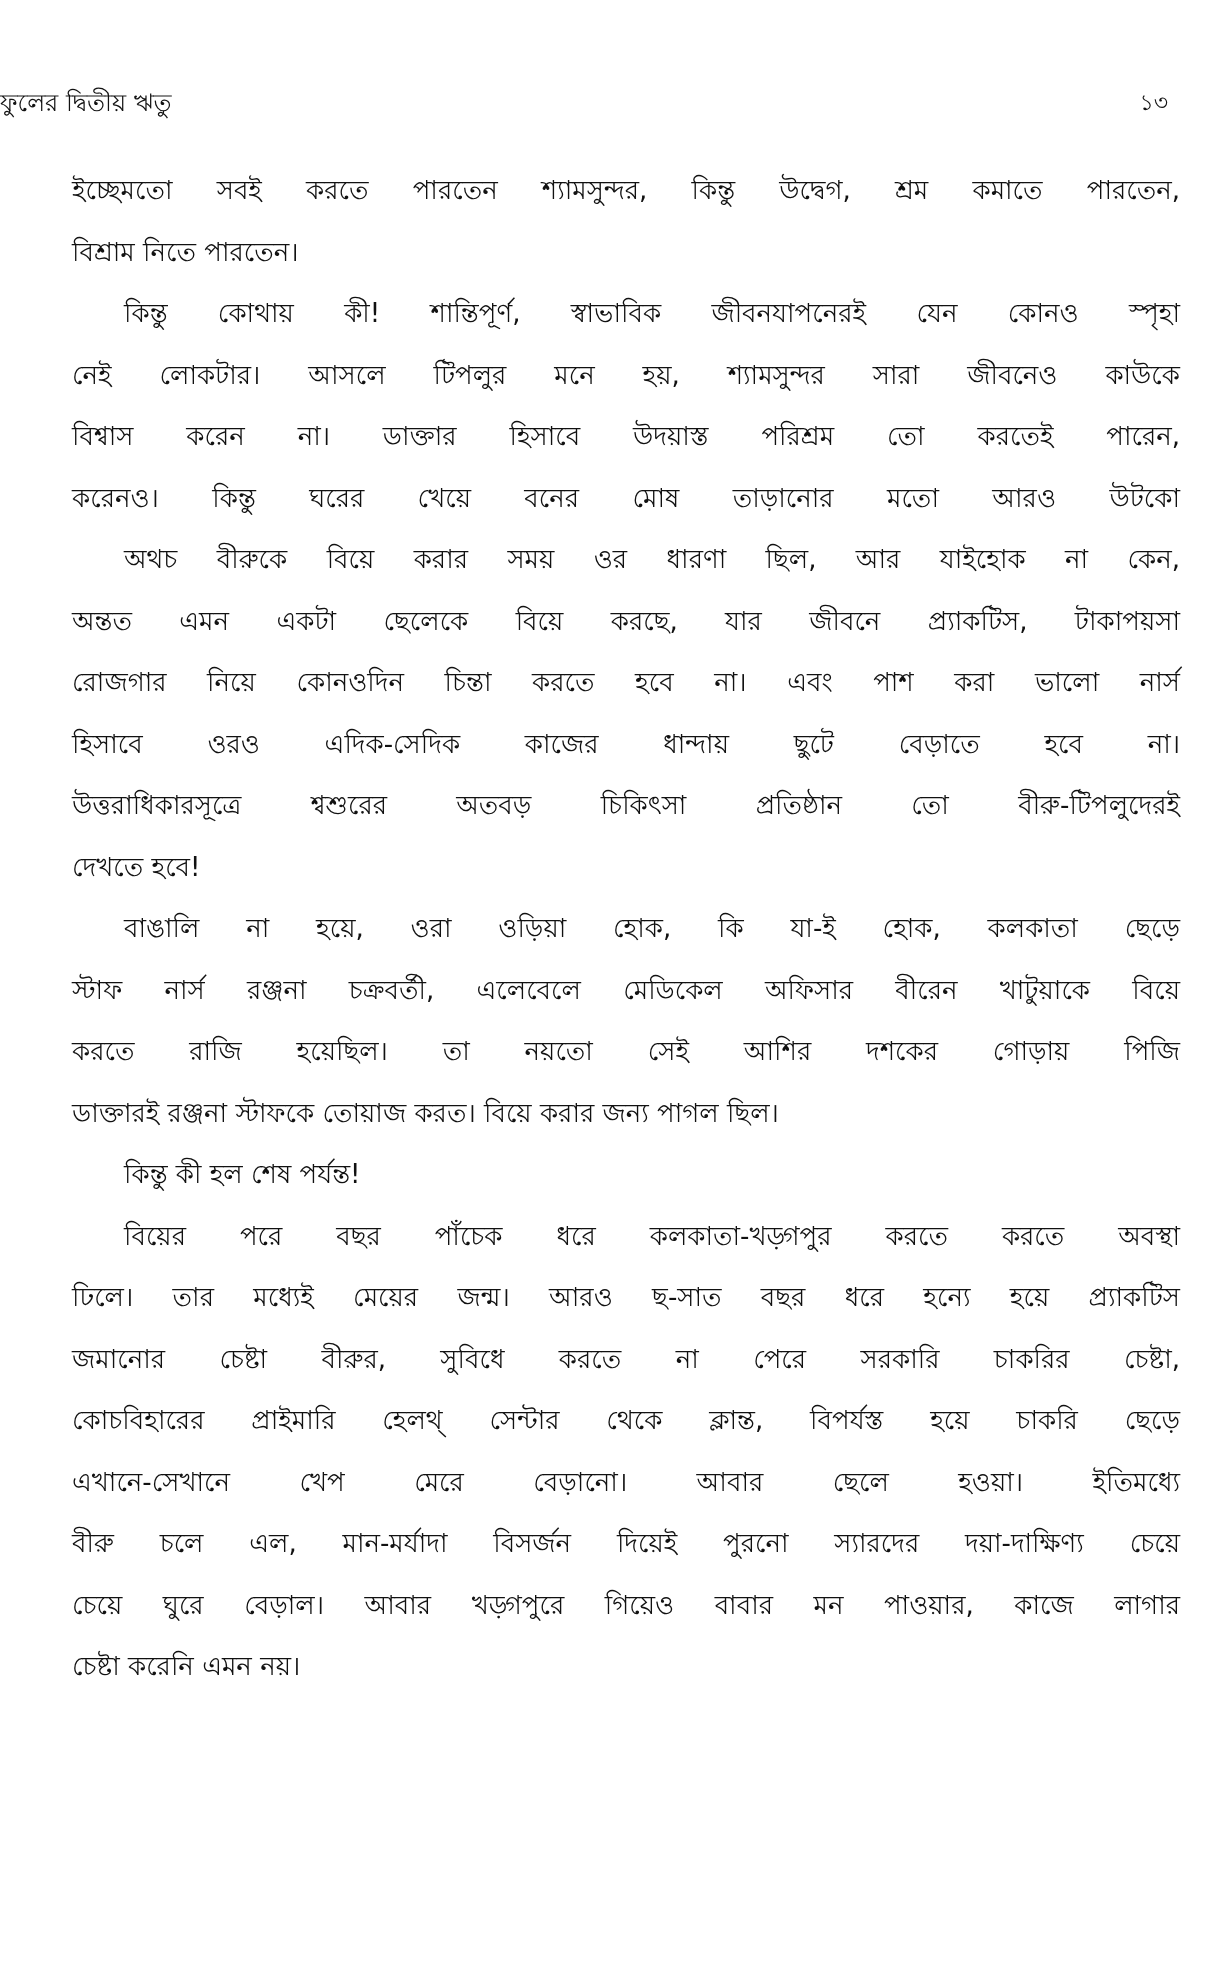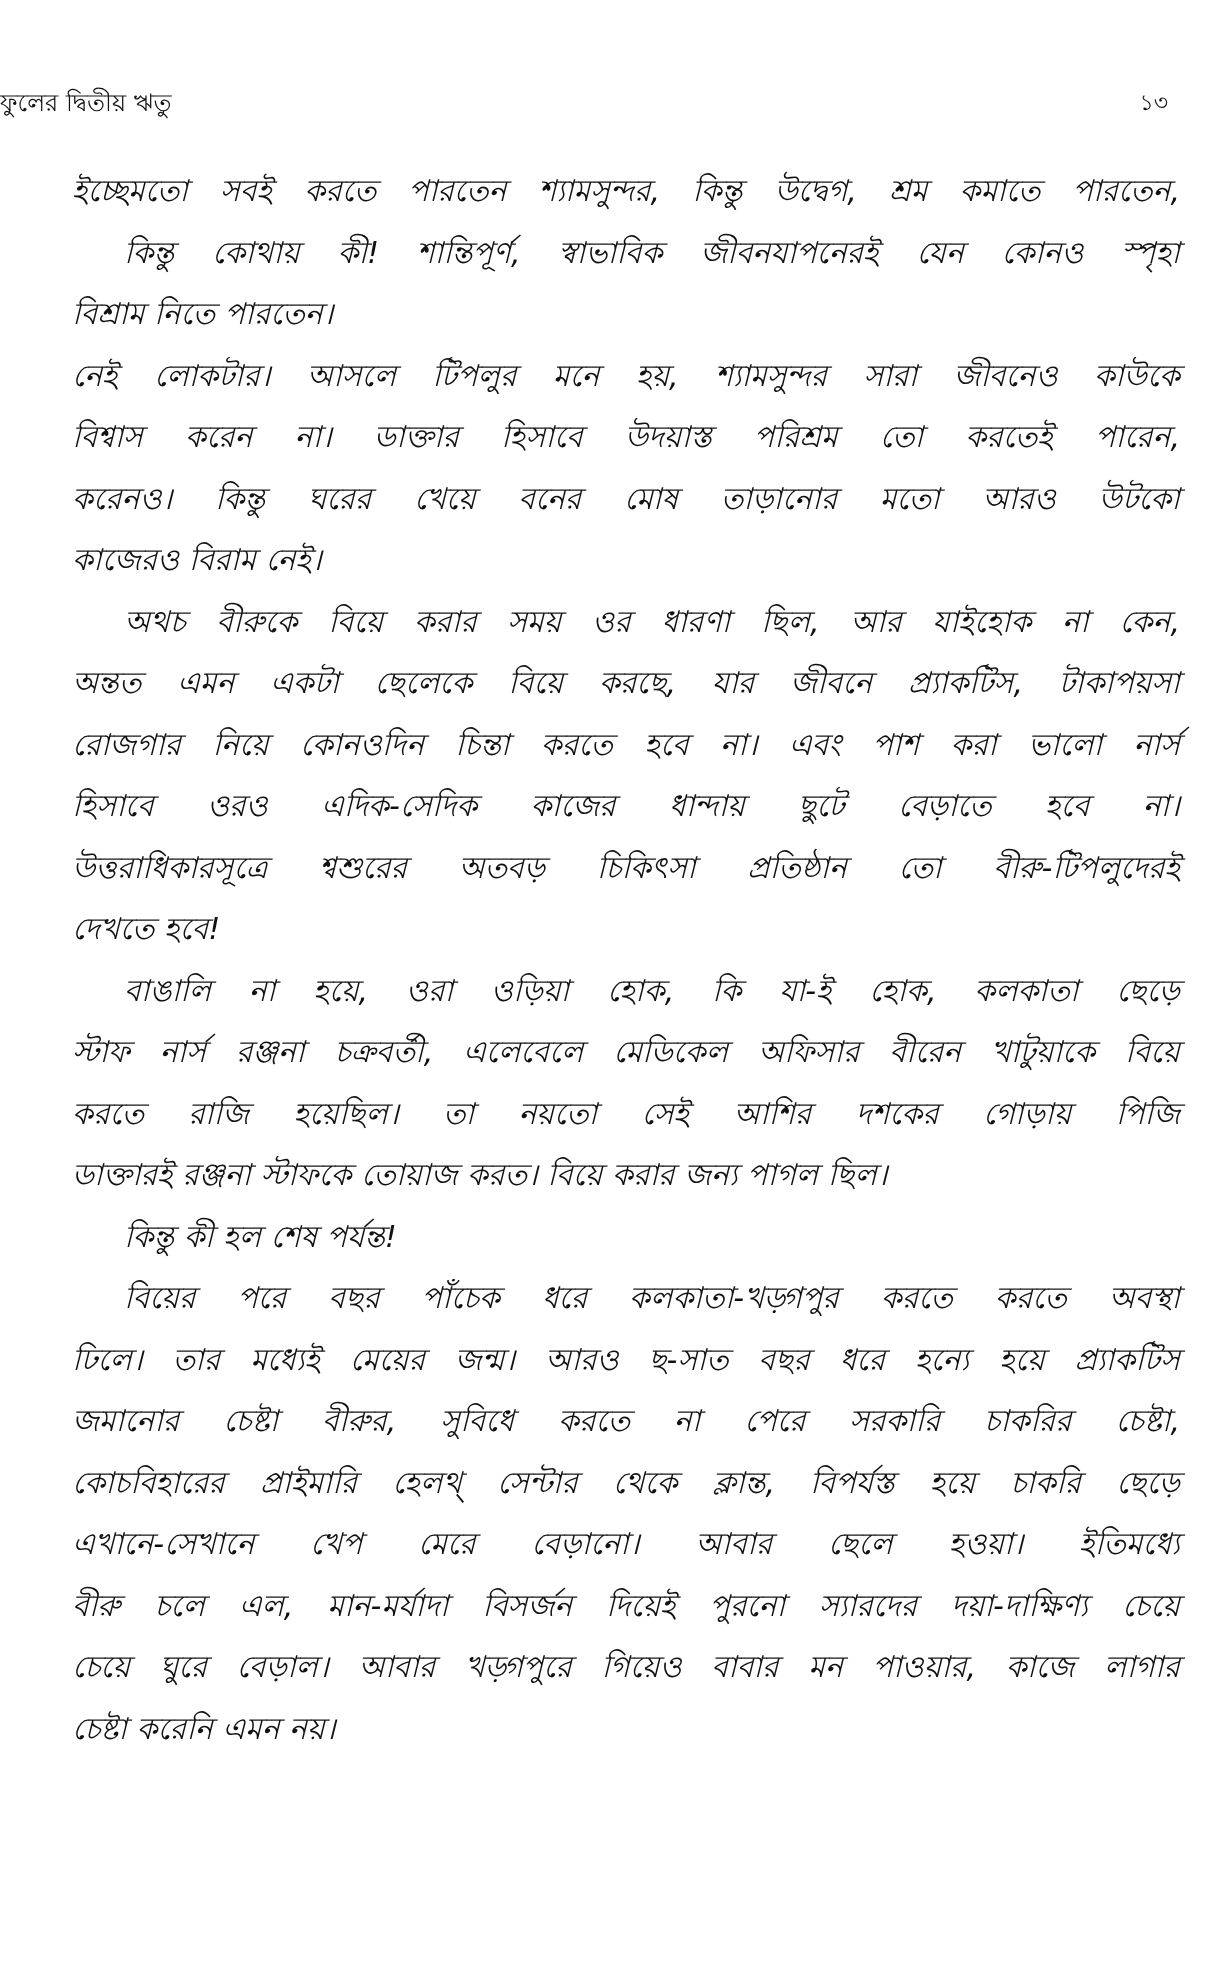--- a/index.html
+++ b/index.html
@@ -3,41 +3,40 @@
 <meta charset="utf-8">
 <style>
   html, body { margin:0; padding:0; background:#ffffff; }
   body { width:1214px; height:1982px; position:relative; overflow:hidden;
          font-family:"DejaVu Sans", "Liberation Sans", sans-serif; color:#111; }
   .header { position:absolute; top:78px; left:0; width:1214px; height:50px; }
   .running-title { position:absolute; left:0; width:1214px; text-align:left; top:0;
                    font-size:24px; line-height:50px; }
   .page-number { position:absolute; right:46px; top:0; font-size:22px; line-height:50px; }
   .body-text { position:absolute; top:160px; left:72px; width:1108px; }
-  .line { height:61.5px; line-height:61.5px; font-size:30px; white-space:nowrap;
-          text-align:justify; text-align-last:justify; overflow:visible;font-style:italic; }
+  .line { height:61.5px; line-height:61.5px; font-size:26px; white-space:nowrap;
+          text-align:justify; text-align-last:justify; overflow:visible; }
   .line.last { text-align-last:left; }
   .line.indent { padding-left:52px; }
 </style>
 </head>
 <body>
 
 <div class="header">
   <div class="running-title">ফুলের দ্বিতীয় ঋতু</div>
   <div class="page-number">১৩</div>
 </div>
 
 <div class="body-text" id="body-text">
     <div class="line">ইচ্ছেমতো সবই করতে পারতেন শ্যামসুন্দর, কিন্তু উদ্বেগ, শ্রম কমাতে পারতেন,</div>
+    <div class="line last">বিশ্রাম নিতে পারতেন।</div>
     <div class="line indent">কিন্তু কোথায় কী! শান্তিপূর্ণ, স্বাভাবিক জীবনযাপনেরই যেন কোনও স্পৃহা</div>
-    <div class="line last">বিশ্রাম নিতে পারতেন।</div>
     <div class="line">নেই লোকটার। আসলে টিপলুর মনে হয়, শ্যামসুন্দর সারা জীবনেও কাউকে</div>
     <div class="line">বিশ্বাস করেন না। ডাক্তার হিসাবে উদয়াস্ত পরিশ্রম তো করতেই পারেন,</div>
     <div class="line">করেনও। কিন্তু ঘরের খেয়ে বনের মোষ তাড়ানোর মতো আরও উটকো</div>
-    <div class="line last">কাজেরও বিরাম নেই।</div>
     <div class="line indent">অথচ বীরুকে বিয়ে করার সময় ওর ধারণা ছিল, আর যাইহোক না কেন,</div>
     <div class="line">অন্তত এমন একটা ছেলেকে বিয়ে করছে, যার জীবনে প্র্যাকটিস, টাকাপয়সা</div>
     <div class="line">রোজগার নিয়ে কোনওদিন চিন্তা করতে হবে না। এবং পাশ করা ভালো নার্স</div>
     <div class="line">হিসাবে ওরও এদিক-সেদিক কাজের ধান্দায় ছুটে বেড়াতে হবে না।</div>
     <div class="line">উত্তরাধিকারসূত্রে শ্বশুরের অতবড় চিকিৎসা প্রতিষ্ঠান তো বীরু-টিপলুদেরই</div>
     <div class="line last">দেখতে হবে!</div>
     <div class="line indent">বাঙালি না হয়ে, ওরা ওড়িয়া হোক, কি যা-ই হোক, কলকাতা ছেড়ে</div>
     <div class="line">স্টাফ নার্স রঞ্জনা চক্রবর্তী, এলেবেলে মেডিকেল অফিসার বীরেন খাটুয়াকে বিয়ে</div>
     <div class="line">করতে রাজি হয়েছিল। তা নয়তো সেই আশির দশকের গোড়ায় পিজি</div>
     <div class="line last">ডাক্তারই রঞ্জনা স্টাফকে তোয়াজ করত। বিয়ে করার জন্য পাগল ছিল।</div>

